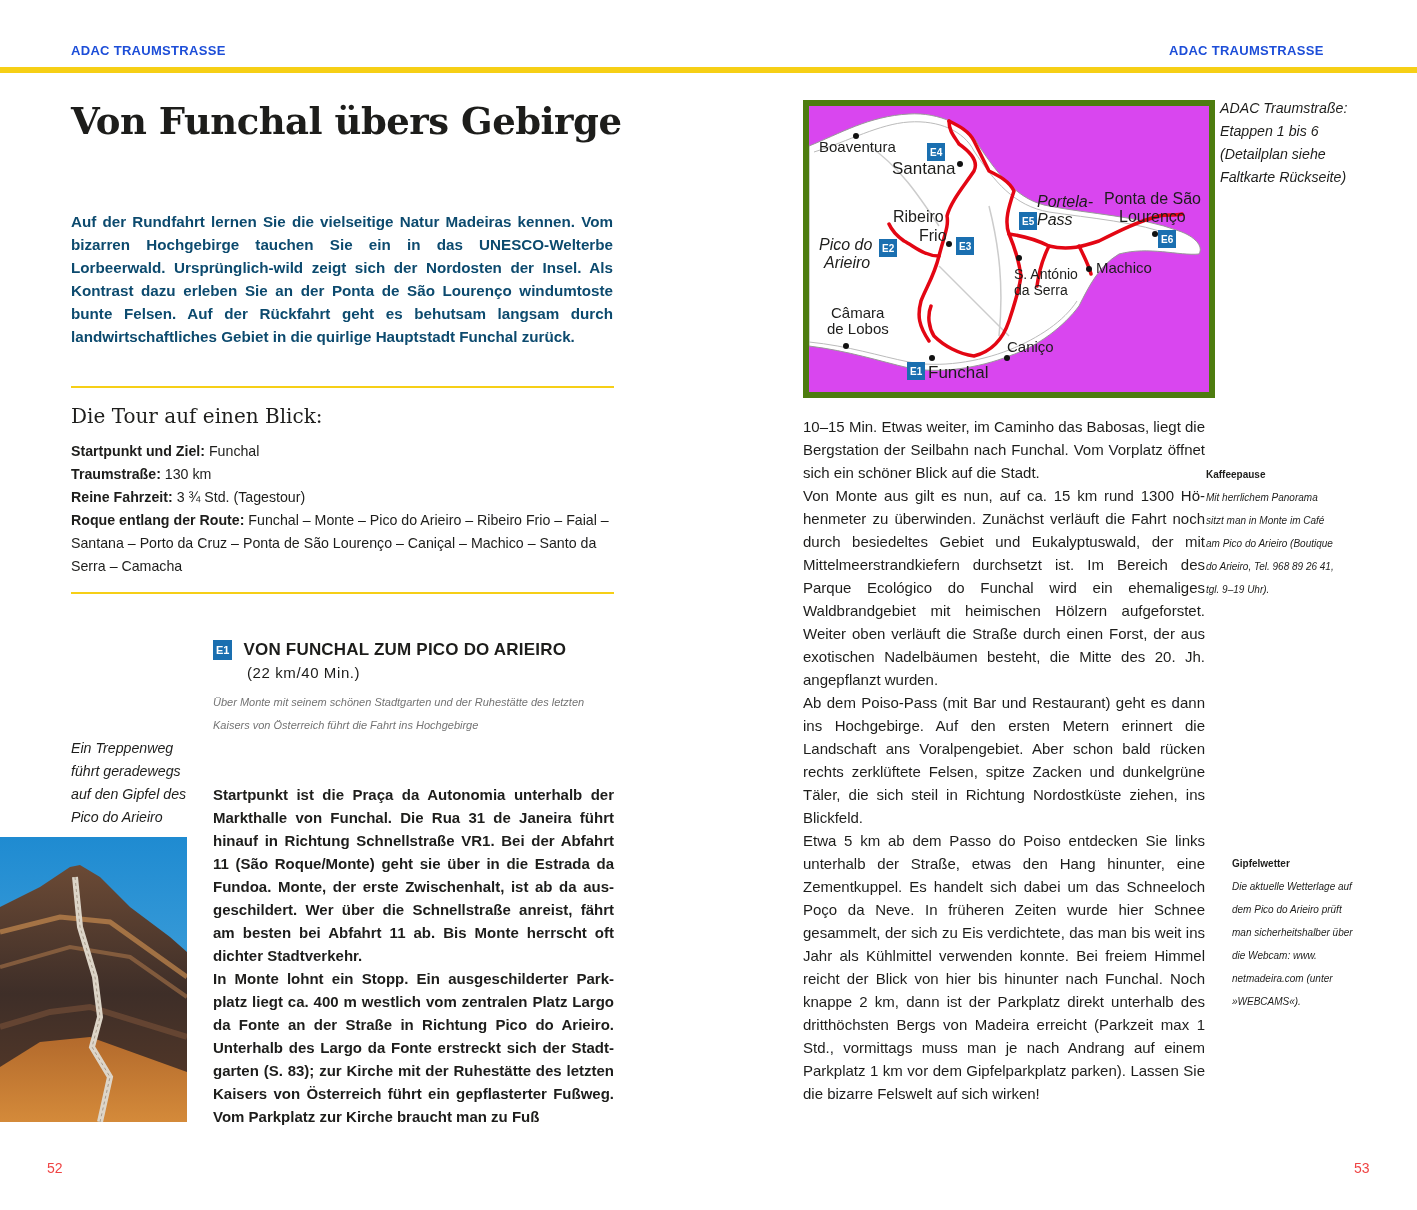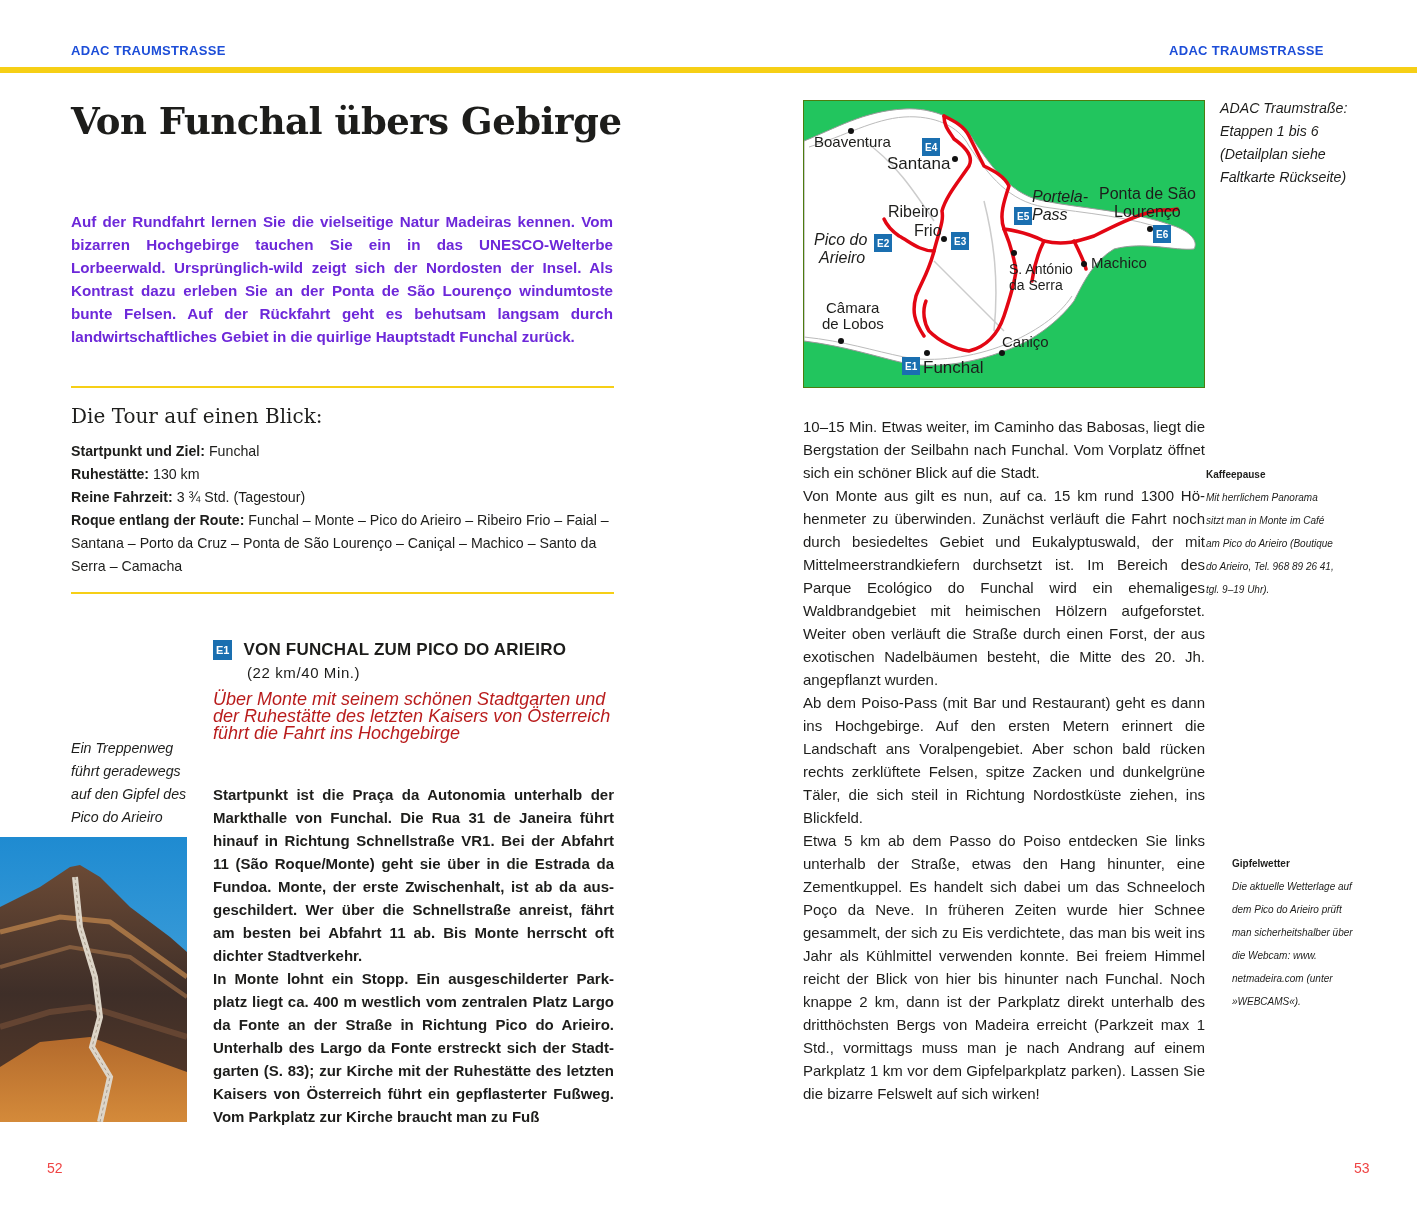--- a/index.html
+++ b/index.html
@@ -1,37 +1,37 @@
 <!DOCTYPE html>
 <html><head>
 <meta charset="utf-8">
 <style>
   html, body { margin:0; padding:0; background:#fff; }
   body { width:1417px; height:1210px; position:relative; overflow:hidden;
          font-family:"Liberation Sans", sans-serif; color:#1d1d1b; }
   .running-head { position:absolute; top:43px; font-size:13px; font-weight:bold; color:#1d4ed8; letter-spacing:0.3px; }
   .yellow-rule { position:absolute; top:67px; left:0; width:1417px; height:6px; background:#f6cf16; }
   .title { position:absolute; left:71px; top:98px; width:560px; font-family:"DejaVu Serif", serif; font-weight:bold; font-size:37px; line-height:46px; color:#1d1d1b; letter-spacing:-0.5px; }
-  .lead { position:absolute; left:71px; top:210px; width:542px; font-size:15.2px; line-height:23px; font-weight:bold; color:#6d28d9; text-align:justify; }
+  .lead { position:absolute; left:71px; top:210px; width:542px; font-size:15.2px; line-height:23px; font-weight:bold; color:#0c4a6e; text-align:justify; }
   .rule-y { position:absolute; left:71px; width:543px; height:2px; background:#f6cf16; }
   .glance-title { position:absolute; left:71px; top:404px; font-family:"DejaVu Serif", serif; font-size:20px; color:#1d1d1b; }
   .glance { position:absolute; left:71px; top:440px; width:545px; font-size:14.2px; line-height:23px; }
   .glance b { font-weight:bold; }
   .stage-head { position:absolute; left:213px; top:640px; display:flex; align-items:center; }
   .badge { display:inline-block; background:#1a6fb0; color:#fff; font-weight:bold; font-size:11px; padding:3px 3px; line-height:14px; }
   .stage-title { font-size:17px; font-weight:bold; margin-left:11px; letter-spacing:0.2px; }
   .stage-sub { position:absolute; left:247px; top:664px; font-size:15px; letter-spacing:0.6px; }
-  .stage-intro { position:absolute; left:213px; top:691px; width:400px; font-style:italic; color:#b91c1c; font-size:18px; line-height:17px; }
+  .stage-intro { position:absolute; left:213px; top:691px; width:400px; font-style:italic; color:#737373; font-size:11px; line-height:23px; }
   .caption-left { position:absolute; left:71px; top:737px; width:130px; font-style:italic; font-size:14.2px; line-height:23px; }
   .photo { position:absolute; left:0; top:837px; width:187px; height:285px; overflow:hidden; }
   .body-text { font-size:15px; line-height:23px; text-align:justify; hyphens:manual; }
   .body-text p { margin:0; }
   .col1 { position:absolute; left:213px; top:783px; width:401px;font-weight:bold; }
   .col2 { position:absolute; left:803px; top:415px; width:402px; }
-  .map { position:absolute; left:803px; top:100px; width:400px; height:286px; border:1px solid #4d7c0f; overflow:hidden; background:#22c55e; }
+  .map { position:absolute; left:803px; top:100px; width:400px; height:286px; border:6px solid #4d7c0f; overflow:hidden; background:#d946ef; }
   .map-caption { position:absolute; left:1220px; top:97px; width:140px; font-style:italic; font-size:14.2px; line-height:23px; }
   .sidebar { position:absolute; left:1206px; width:130px; font-size:10px; line-height:23px; }
   .sidebar .sb-title { font-weight:bold; }
   .sidebar .sb-text { font-style:italic; }
   .page-num { position:absolute; top:1160px; font-size:14px; color:#ef4444; }
   .map text { font-family:"Liberation Sans", sans-serif; }
 </style>
 </head>
 <body>
 
@@ -42,21 +42,21 @@
 <div class="title">
   <div>Von Funchal übers Gebirge</div>
 </div>
 
 <div class="lead">Auf der Rundfahrt lernen Sie die vielseitige Natur Madeiras kennen. Vom bizarren Hochgebirge tauchen Sie ein in das UNESCO-Welterbe Lorbeerwald. Ursprünglich-wild zeigt sich der Nordosten der Insel. Als Kontrast dazu erleben Sie an der Ponta de São Lourenço windumtoste bunte Felsen. Auf der Rückfahrt geht es behutsam langsam durch landwirtschaftliches Gebiet in die quirlige Hauptstadt Funchal zurück.</div>
 
 <div class="rule-y" style="top:386px;"></div>
 <div class="glance-title">Die Tour auf einen Blick:</div>
 <div class="glance">
   <div><b>Startpunkt und Ziel:</b><span> Funchal</span></div>
-  <div><b>Ruhestätte:</b><span> 130 km</span></div>
+  <div><b>Traumstraße:</b><span> 130 km</span></div>
   <div><b>Reine Fahrzeit:</b><span> 3 ¾ Std. (Tagestour)</span></div>
   <div><b>Roque entlang der Route:</b><span> Funchal – Monte – Pico do Arieiro – Ribeiro Frio – Faial – Santana – Porto da Cruz – Ponta de São Lourenço – Caniçal – Machico – Santo da Serra – Camacha</span></div>
 </div>
 <div class="rule-y" style="top:592px;"></div>
 
 <div class="stage-head">
   <span class="badge">E1</span>
   <span class="stage-title">VON FUNCHAL ZUM PICO DO ARIEIRO</span>
 </div>
 <div class="stage-sub">(22 km/40 Min.)</div>

